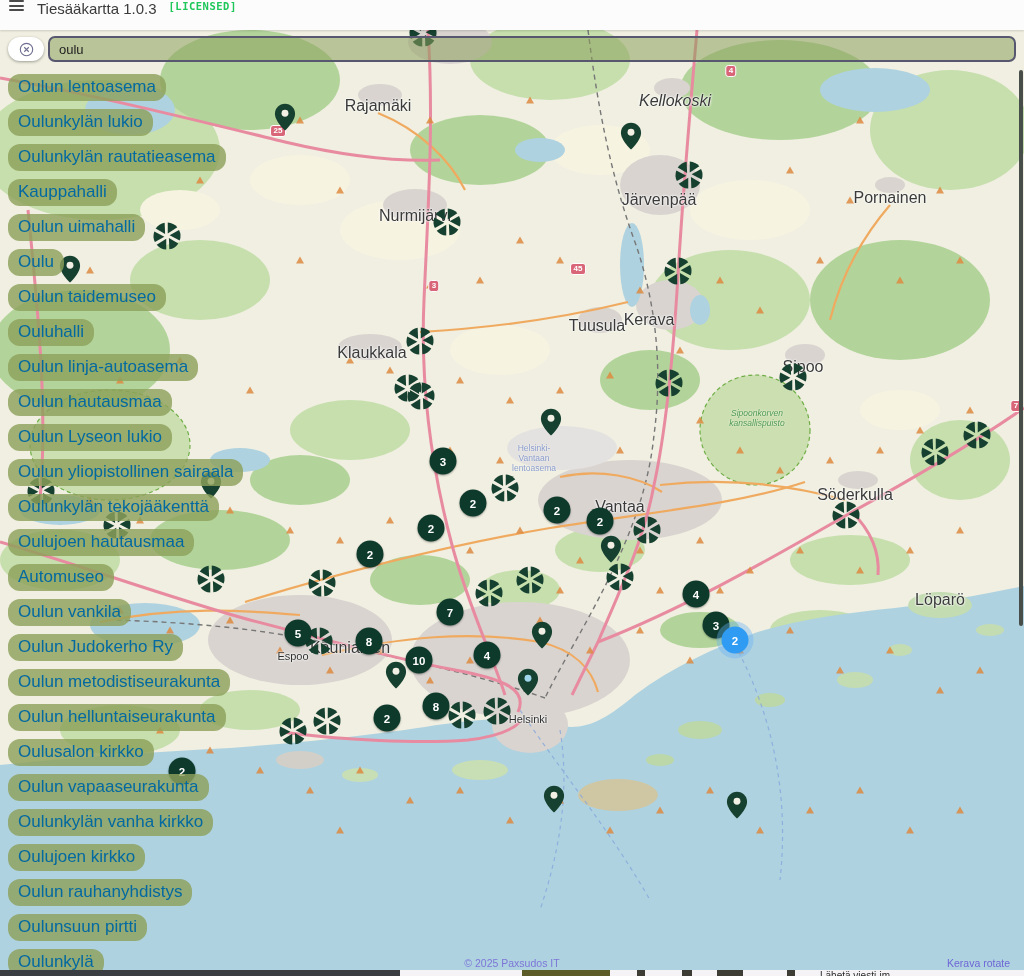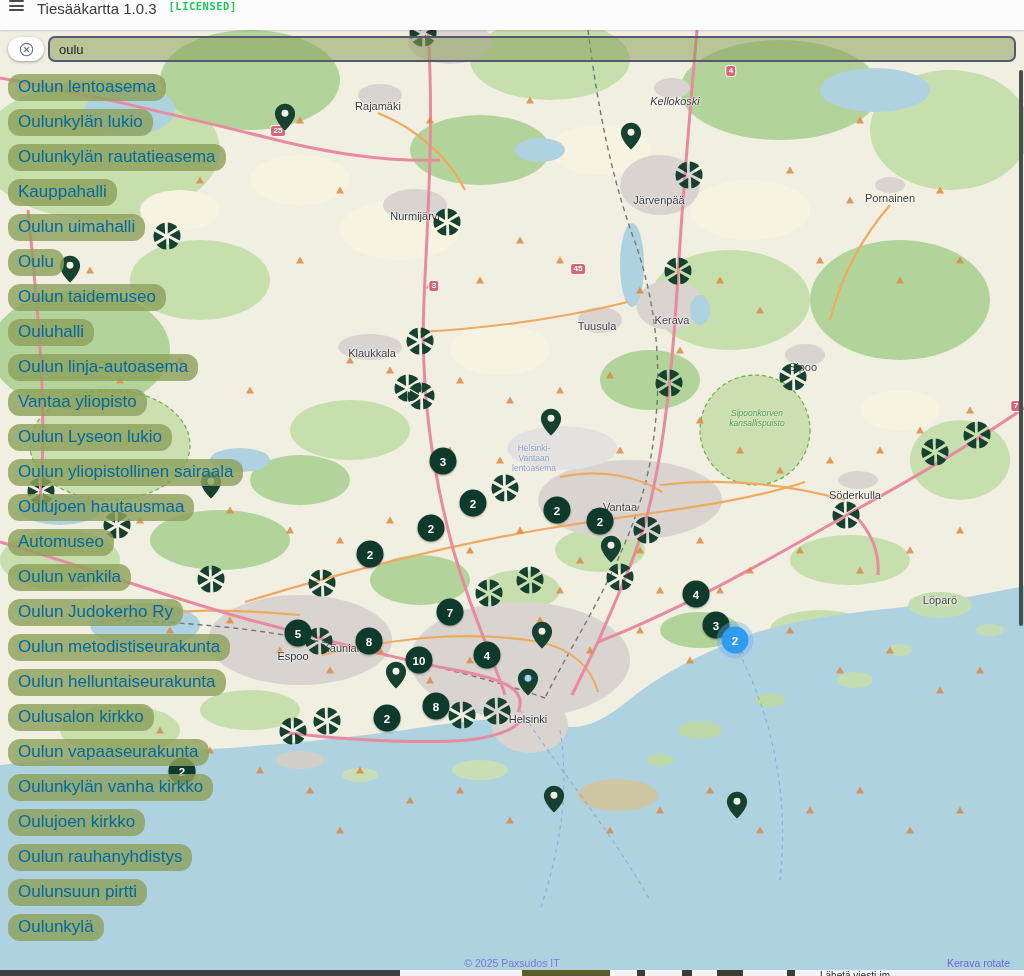--- a/index.html
+++ b/index.html
@@ -15,21 +15,21 @@
   .apptitle{margin-left:13px;font-size:15px;color:#3b3b3b;}
   .licbadge{margin-left:12px;font-family:"DejaVu Sans Mono",monospace;font-size:10.5px;
             font-weight:bold;color:#1ec75a;letter-spacing:.5px;}
 
   
   .map{position:absolute;left:0;top:30px;width:1024px;height:946px;overflow:hidden;}
   .map svg.bg{position:absolute;left:0;top:0;}
   .tri{position:absolute;width:0;height:0;border-left:4px solid transparent;
        border-right:4px solid transparent;border-bottom:7px solid #dd8a3f;
        transform:translate(-50%,-50%);opacity:.85;}
-  .city{position:absolute;transform:translate(-50%,-50%);font-size:11px;color:#3a3a3a;
+  .city{position:absolute;transform:translate(-50%,-50%);font-size:16px;color:#3a3a3a;
         white-space:nowrap;text-shadow:0 0 2px #fff,0 0 3px #fff,0 0 1px #fff;}
   .city.big{font-size:11px;color:#2e2e2e;}
   .arealabel{position:absolute;transform:translate(-50%,-50%);font-size:8.5px;line-height:1.2;
         text-align:center;white-space:pre-line;text-shadow:0 0 2px #fff;}
   .arealabel.it{font-style:italic;}
   .shield{position:absolute;transform:translate(-50%,-50%);font-size:8px;font-weight:bold;
         color:#fff;background:#d96678;border:1px solid #fff;border-radius:3px;
         padding:0 2.5px;line-height:10px;}
   .marker{position:absolute;transform:translate(-50%,-50%);cursor:pointer;}
   .pinwrap{position:absolute;transform:translate(-50%,-92%);cursor:pointer;}
@@ -305,21 +305,21 @@
         <div class="shield" style="left: 1016px; top: 376px;">7</div>
       </div>
     <div id="cityLayer">
         <div class="city" style="left: 378px; top: 76px;">Rajamäki</div>
         <div class="city" style="left: 675px; top: 71px; font-style: italic;">Kellokoski</div>
         <div class="city" style="left: 415px; top: 186px;">Nurmijärvi</div>
         <div class="city" style="left: 659px; top: 170px;">Järvenpää</div>
         <div class="city" style="left: 890px; top: 168px;">Pornainen</div>
         <div class="city" style="left: 372px; top: 323px;">Klaukkala</div>
         <div class="city" style="left: 597px; top: 296px;">Tuusula</div>
-        <div class="city" style="left: 672px; top: 290px;">Kerava</div>
+        <div class="city" style="left: 649px; top: 290px;">Kerava</div>
         <div class="city" style="left: 803px; top: 337px;">Sipoo</div>
         <div class="city" style="left: 620px; top: 477px;">Vantaa</div>
         <div class="city" style="left: 855px; top: 465px;">Söderkulla</div>
         <div class="city big" style="left: 293px; top: 626px;">Espoo</div>
         <div class="city" style="left: 350px; top: 618px;">Kauniainen</div>
         <div class="city big" style="left: 528px; top: 689px;">Helsinki</div>
         <div class="city" style="left: 940px; top: 570px;">Löparö</div>
         <div class="arealabel" style="left: 534px; top: 428px; color: rgb(138, 156, 204);">Helsinki-
 Vantaan
 lentoasema</div>
@@ -685,23 +685,24 @@
   <div class="sugg" id="suggList">
       <div class="pill">Oulun lentoasema</div>
       <div class="pill">Oulunkylän lukio</div>
       <div class="pill">Oulunkylän rautatieasema</div>
       <div class="pill">Kauppahalli</div>
       <div class="pill">Oulun uimahalli</div>
       <div class="pill">Oulu</div>
       <div class="pill">Oulun taidemuseo</div>
       <div class="pill">Ouluhalli</div>
       <div class="pill">Oulun linja-autoasema</div>
-      <div class="pill">Vantaa yliopisto</div>
+      <div class="pill">Oulun hautausmaa</div>
       <div class="pill">Oulun Lyseon lukio</div>
       <div class="pill">Oulun yliopistollinen sairaala</div>
+      <div class="pill">Oulunkylän tekojääkenttä</div>
       <div class="pill">Oulujoen hautausmaa</div>
       <div class="pill">Automuseo</div>
       <div class="pill">Oulun vankila</div>
       <div class="pill">Oulun Judokerho Ry</div>
       <div class="pill">Oulun metodistiseurakunta</div>
       <div class="pill">Oulun helluntaiseurakunta</div>
       <div class="pill">Oulusalon kirkko</div>
       <div class="pill">Oulun vapaaseurakunta</div>
       <div class="pill">Oulunkylän vanha kirkko</div>
       <div class="pill">Oulujoen kirkko</div>

